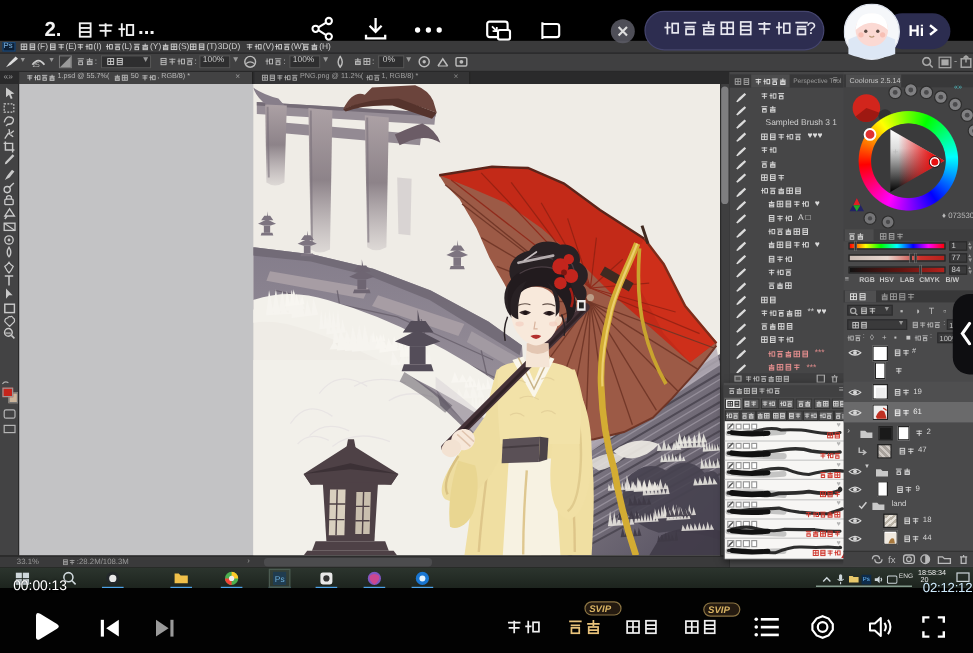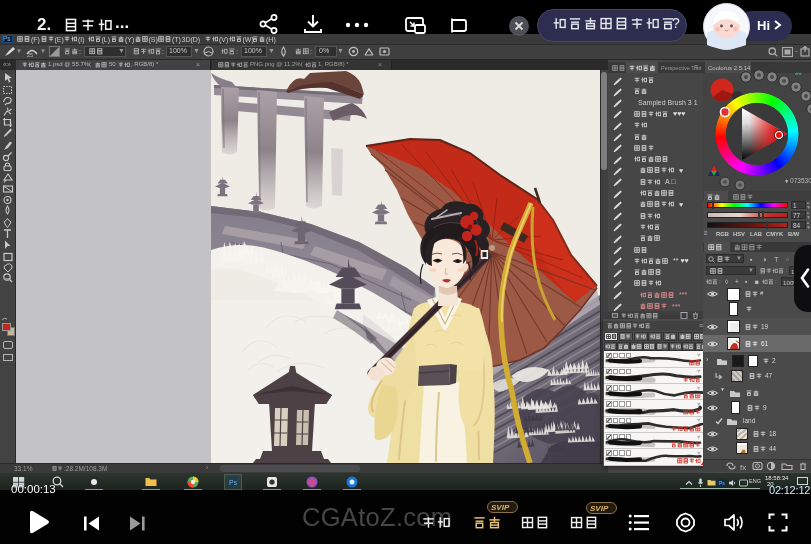--- a/index.html
+++ b/index.html
@@ -2478,21 +2478,20 @@
       <path d="M4 6 Q4 2.5 7.5 4.5 L21.5 13 Q24.5 15 21.5 17 L7.5 25.5 Q4 27.5 4 24 Z" fill="#fff"></path>
     </svg>
     <svg class="abs" style="left:83px;top:515px" width="18" height="17">
       <rect x="1" y="1.5" width="2.6" height="14" fill="#fff"></rect>
       <path d="M16 1.5 L5.5 8.5 L16 15.5 Z" fill="#fff"></path>
     </svg>
     <svg class="abs" style="left:128px;top:515px" width="18" height="17">
       <path d="M2 1.5 L12.5 8.5 L2 15.5 Z" fill="#9a9a9a"></path>
       <rect x="14" y="1.5" width="2.6" height="14" fill="#9a9a9a"></rect>
     </svg>
-    <div style="position:absolute;left:302px;top:503px;font:400 25.5px 'Liberation Sans',sans-serif;color:#464646;letter-spacing:0.3px;white-space:nowrap;">CGAtoZ.com</div>
     <svg style="position:absolute;left:422px;top:516px;overflow:visible;" width="28" height="13">
       <g transform="translate(0.0,0)">
         <line x1="1.3" y1="2.9" x2="11.7" y2="2.9" stroke="#f0f0f0" stroke-width="1.43"></line>
         <line x1="1.9" y1="7.2" x2="11.0" y2="7.2" stroke="#f0f0f0" stroke-width="1.43"></line>
         <line x1="6.5" y1="1.3" x2="6.5" y2="11.7" stroke="#f0f0f0" stroke-width="1.43"></line>
       </g>
       <g transform="translate(15.0,0)">
         <line x1="3.2" y1="1.3" x2="3.2" y2="11.7" stroke="#f0f0f0" stroke-width="1.43"></line>
         <line x1="0.7" y1="5.9" x2="5.9" y2="5.9" stroke="#f0f0f0" stroke-width="1.43"></line>
         <rect x="7.2" y="2.6" width="4.9" height="7.8" fill="none" stroke="#f0f0f0" stroke-width="1.43"></rect>

